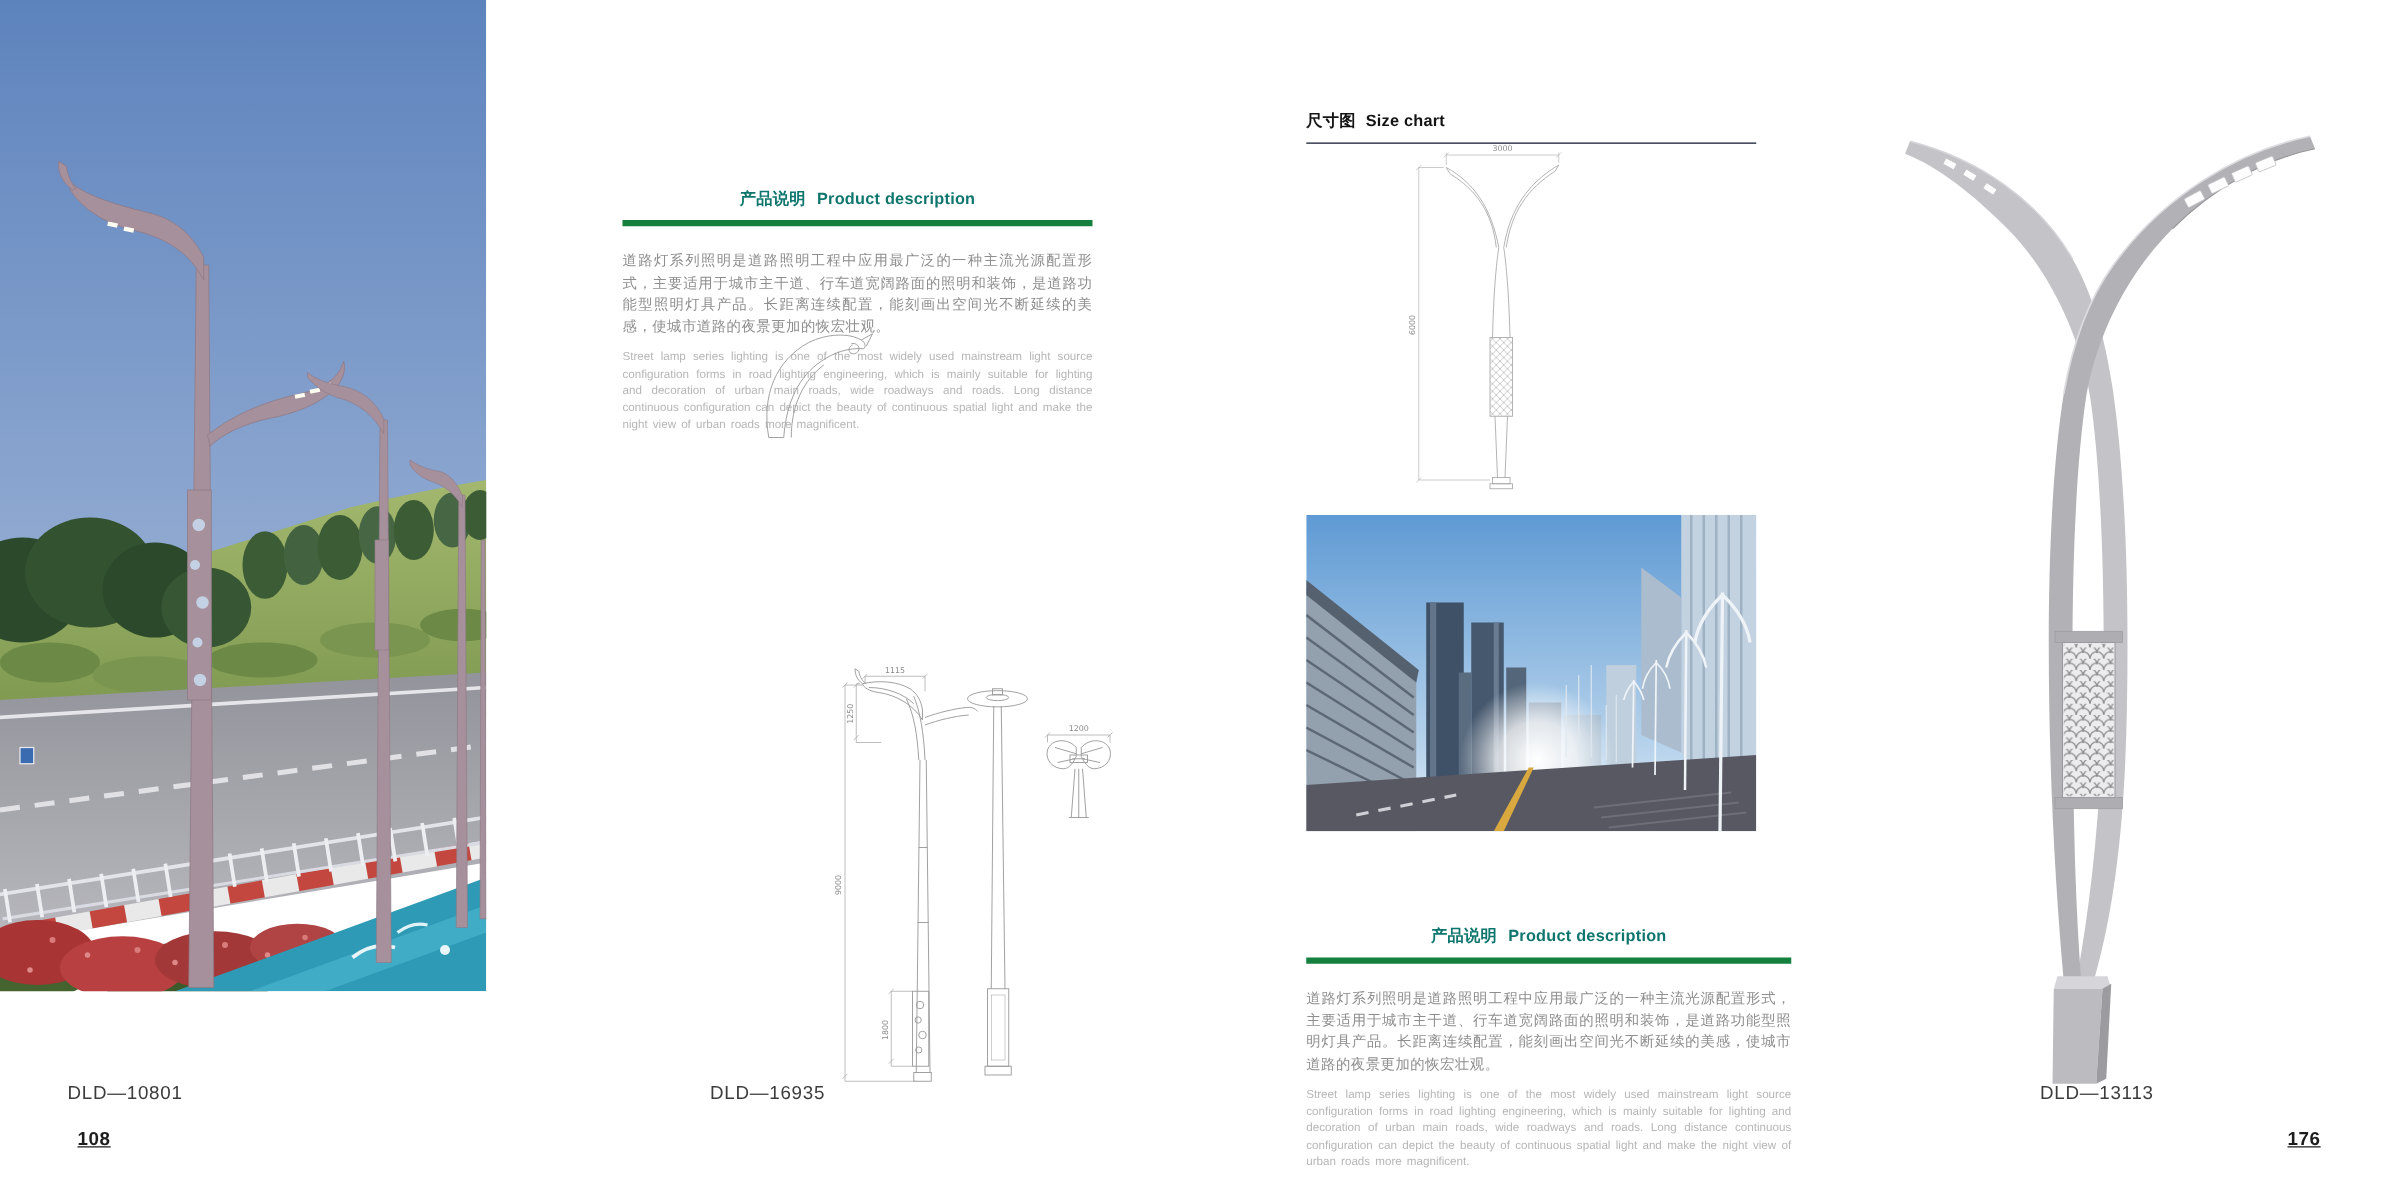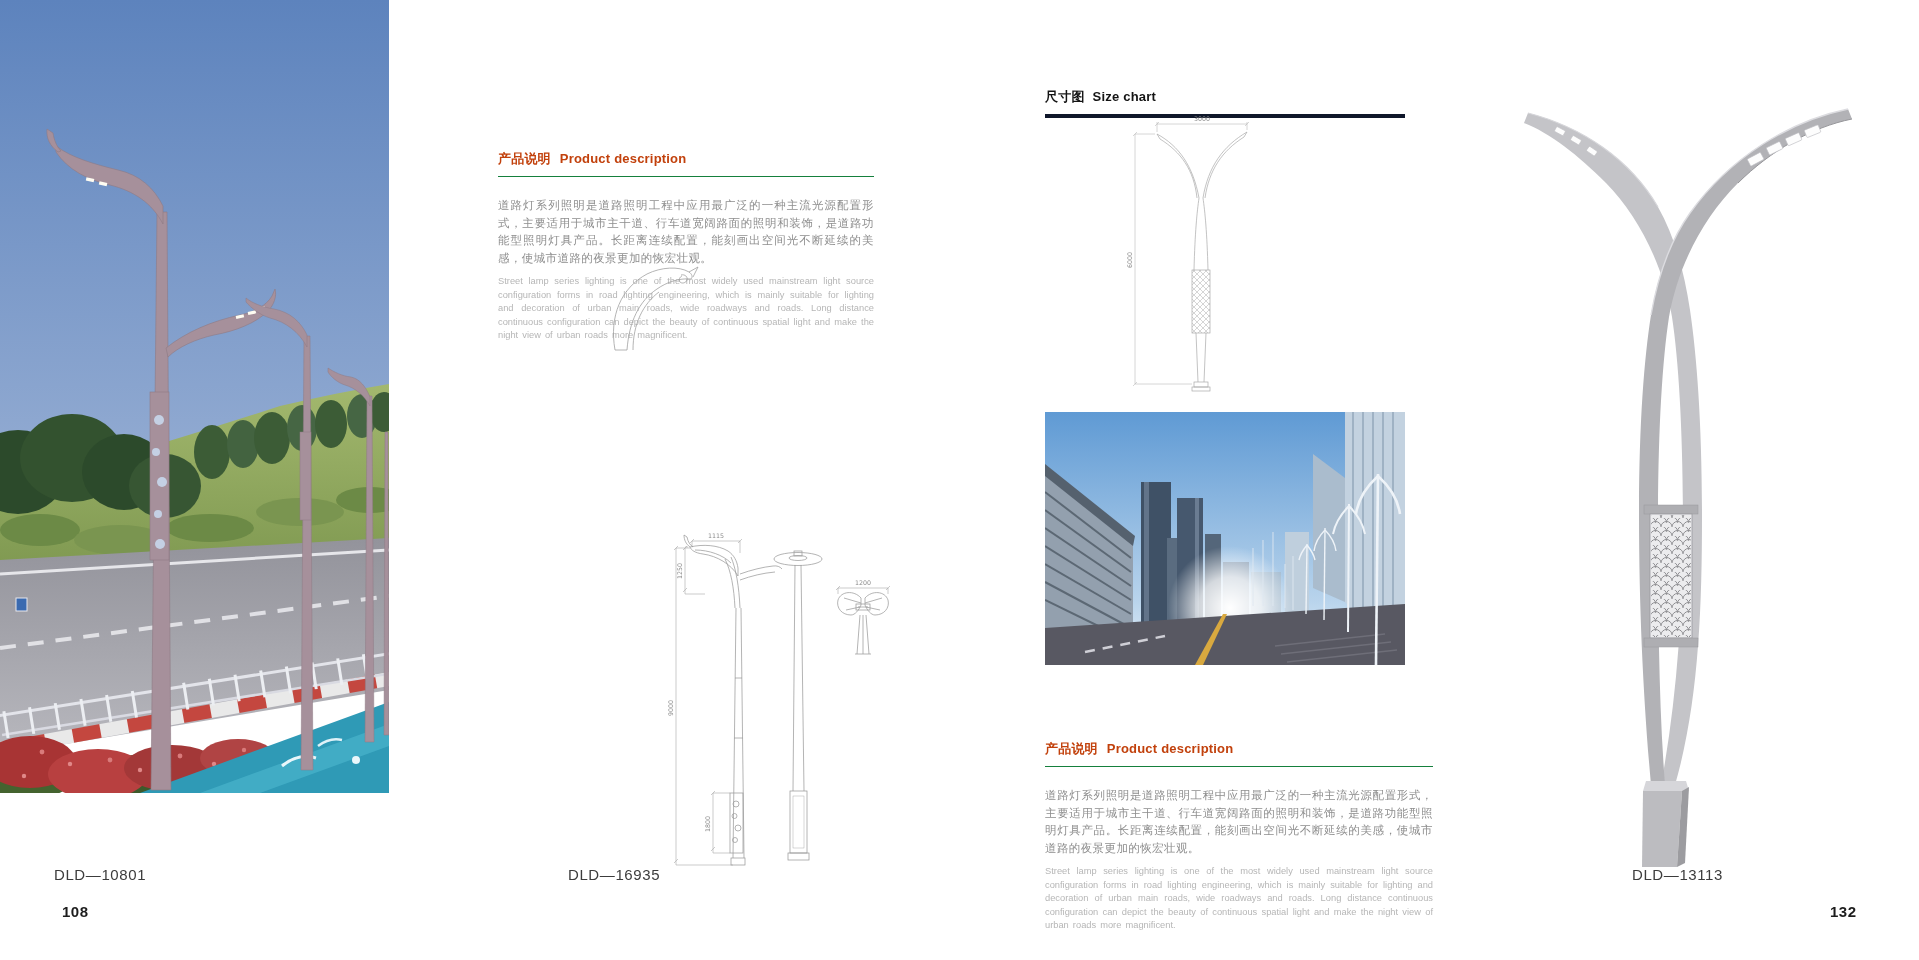--- a/index.html
+++ b/index.html
@@ -1,33 +1,33 @@
 <!DOCTYPE html>
 <html><head>
 <meta charset="utf-8">
 <style>
   html,body{margin:0;padding:0;background:#fff;}
   .spread{position:relative;width:1919px;height:960px;background:#ffffff;overflow:hidden;
           font-family:"Liberation Sans", sans-serif;}
   .abs{position:absolute;}
   
   .desc{position:absolute;}
-  .desc-head{font-weight:bold;font-size:13px;color:#c2410c;padding-bottom:8px;
-             border-bottom:1px solid #15803d;letter-spacing:.2px;}
+  .desc-head{font-weight:bold;font-size:13px;color:#0f766e;padding-bottom:8px;
+             border-bottom:5px solid #15803d;letter-spacing:.2px;text-align:center;}
   .desc-head .en{margin-left:9px;}
   .zh-body{margin:20px 0 0 0;font-size:11.5px;color:#8e8e8e;line-height:17.5px;
            text-align:justify;letter-spacing:.4px;}
   .en-body{margin:8px 0 0 0;font-size:9.3px;color:#b6b6b6;line-height:13.6px;
            text-align:justify;word-spacing:1.5px;}
   
   .sc-head{font-weight:bold;font-size:13px;color:#141414;padding-bottom:8px;
-           border-bottom:4px solid #0f172a;letter-spacing:.2px;}
+           border-bottom:1px solid #0f172a;letter-spacing:.2px;}
   .sc-head .en{margin-left:8px;}
   .caption{position:absolute;font-size:15px;color:#3c3c3c;letter-spacing:.6px;}
-  .pagenum{position:absolute;font-size:15px;font-weight:bold;color:#1d1d1d;letter-spacing:.5px;}
+  .pagenum{position:absolute;font-size:15px;font-weight:bold;color:#1d1d1d;letter-spacing:.5px;text-decoration:underline;}
   svg{display:block;}
   .dim{font-family:"DejaVu Sans", sans-serif;font-size:6.3px;fill:#8a8a8a;}
 </style>
 </head>
 <body>
 
 <div class="spread">
 
   <div class="abs" style="left:0;top:85;width:389px;height:793px;">
     <svg width="389" height="793" viewBox="0 0 389 793">
@@ -409,15 +409,15 @@
       </g>
       <g>
         <polygon points="128,686 168,686 171,696 125,696" fill="#d6d6da"></polygon>
         <polygon points="125,696 164,696 159,772 124,772" fill="#bcbcc0"></polygon>
         <polygon points="164,696 171,692 167,768 159,772" fill="#9c9ca0"></polygon>
       </g>
     </svg>
   </div>
 
   <div class="caption" style="left:1632px;top:866px;">DLD—13113</div>
-  <div class="pagenum" style="left:1830px;top:903px;">132</div>
+  <div class="pagenum" style="left:1830px;top:903px;">176</div>
 
 </div>
 
 </body></html>

